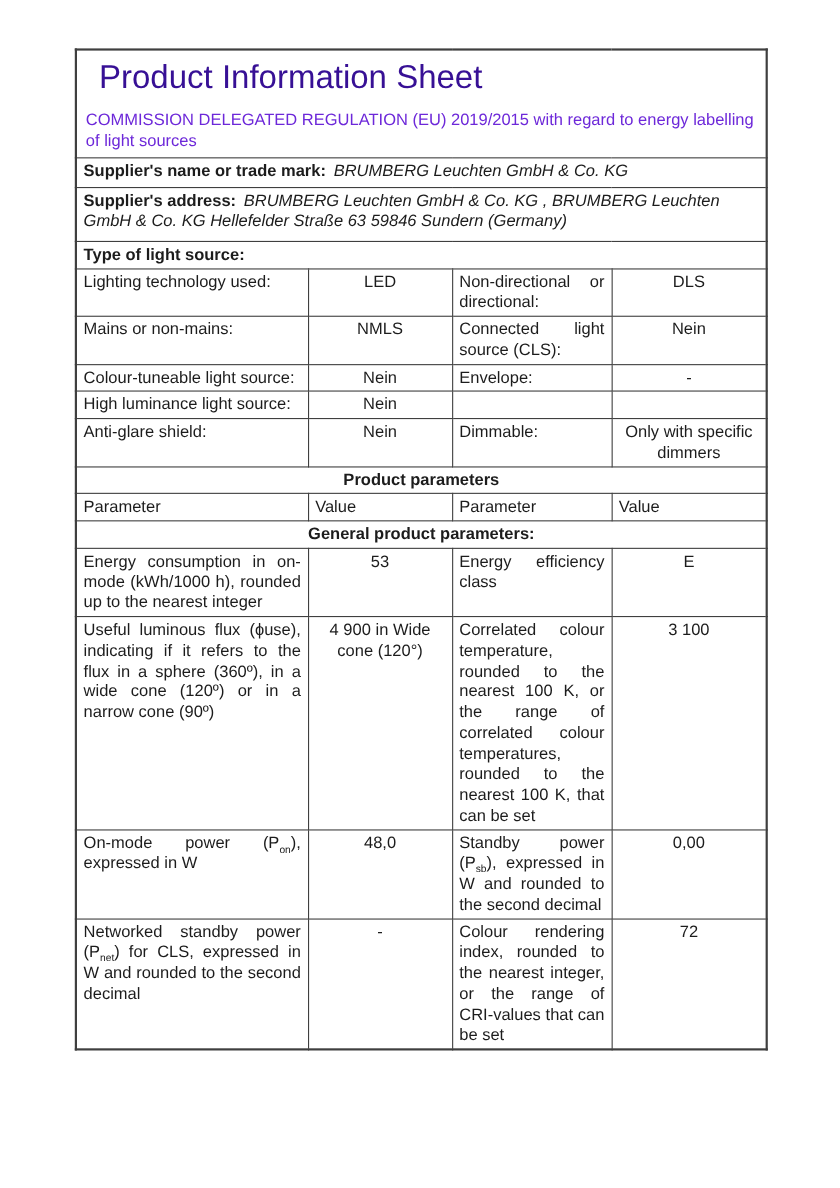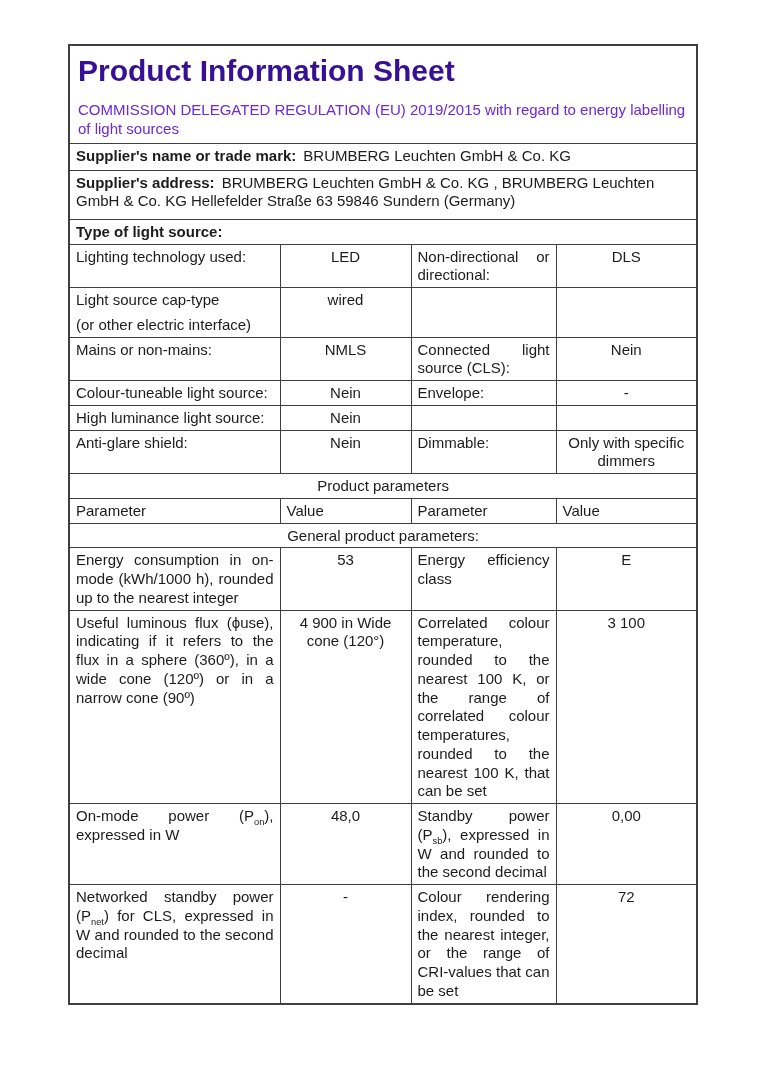--- a/index.html
+++ b/index.html
@@ -18,30 +18,30 @@
   table.pis td{
     border:1px solid #3f3f3f;
     vertical-align:top;
     padding:3px 6px 2px 6px;
     font-size:15px;
     line-height:1.25;
     overflow:hidden;
   }
   td.lbl{text-align:justify;padding-left:8px;}
   td.val{text-align:center;}
-  .b{font-weight:normal;}
+  .b{font-weight:bold;}
   .center{text-align:center;}
   .title-cell{padding:6px 10px 4px 8px !important;}
   .doc-title{
-    font-size:30px;font-weight:bold;color:#371095;
-    margin:0 0 10px 0;letter-spacing:0;
+    font-size:30px;font-weight:normal;color:#371095;
+    margin:0 0 10px 12px;letter-spacing:0;
   }
   .doc-subtitle{font-size:15px;line-height:1.3;color:#6d28d9;}
   .info-label{font-weight:bold;margin-top:36px;}
-  .info-value{margin-left:7px;font-weight:normal;}
+  .info-value{margin-left:7px;font-weight:normal;font-style:italic;}
   .line2{display:block;margin-top:6px;}
   sub{font-size:0.62em;line-height:0;}
   .footer{
     position:absolute;left:68px;top:1000px;width:628px;
     text-align:right;font-size:11.5px;color:#333333;
   }
   
   tr.h-title td{height:80px;}
   tr.h-sname td{height:21px;}
   tr.h-saddr td{height:43px;}
@@ -99,29 +99,20 @@
       <td colspan="4">
         <span class="info-label">Type of light source:</span>
       </td>
     </tr>
 
     <tr class="h-r6">
       <td class="lbl">Lighting technology used:</td>
       <td class="val">LED</td>
       <td class="lbl">Non-directional or directional:</td>
       <td class="val">DLS</td>
-    </tr>
-    <tr class="h-r7">
-      <td class="lbl">
-        <span>Light source cap-type</span>
-        <span class="line2">(or other electric interface)</span>
-      </td>
-      <td class="val">wired</td>
-      <td class="lbl"></td>
-      <td class="val"></td>
     </tr>
     <tr class="h-r8">
       <td class="lbl">Mains or non-mains:</td>
       <td class="val">NMLS</td>
       <td class="lbl">Connected light source (CLS):</td>
       <td class="val">Nein</td>
     </tr>
     <tr class="h-r9">
       <td class="lbl">Colour-tuneable light source:</td>
       <td class="val">Nein</td>

